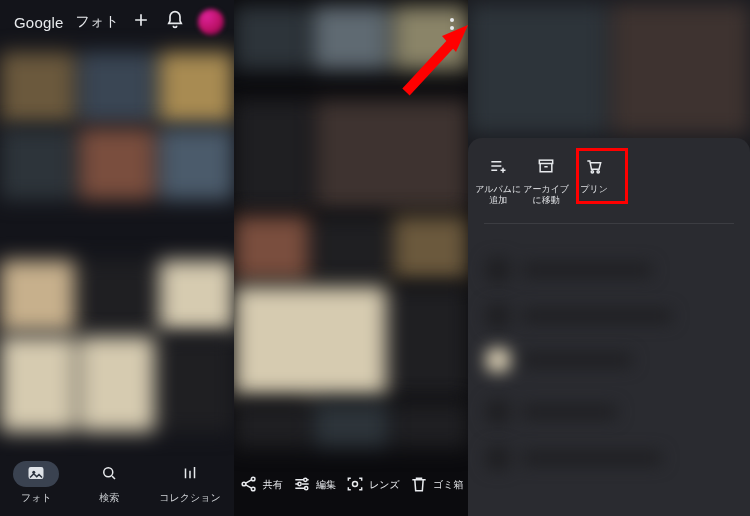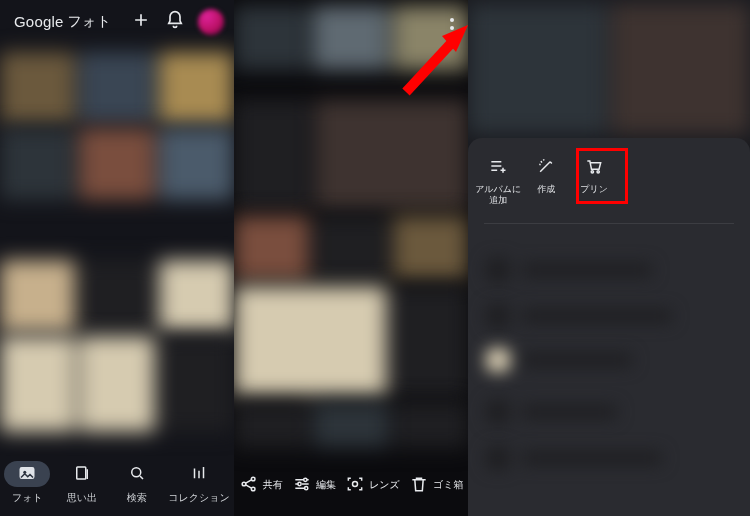--- a/index.html
+++ b/index.html
@@ -15,21 +15,21 @@
   
   .thumb-row { position:absolute; left:0; right:0; display:flex; gap:4px; filter: blur(10px); }
   .thumb { flex:1; border-radius:4px; }
   .c-a{background:#6b593d;} .c-b{background:#3a4654;} .c-c{background:#a88b52;}
   .c-d{background:#2d343a;} .c-e{background:#7a4e3e;} .c-f{background:#4b5b6b;}
   .c-g{background:#c7b08c;} .c-h{background:#1f1f22;} .c-i{background:#d6cbb0;}
   .c-j{background:#8a8468;} .c-k{background:#3e3330;} .c-l{background:#5f6a72;}
 
   
   .p1-top { position:absolute; top:0; left:0; right:0; height:44px; display:flex; align-items:center; padding:0 10px 0 14px; z-index:5;}
-  .brand { color:#e8eaed; font-size:15px; letter-spacing:.2px; display:flex; align-items:flex-start; gap:0;}
+  .brand { color:#e8eaed; font-size:15px; letter-spacing:.2px; display:flex; align-items:center; gap:8px;}
   .brand .g  { font-weight:500; }
   .brand .jp { font-size:14px; margin-left:4px; font-weight:400;}
   .p1-top .spacer{flex:1;}
   .ico-btn { width:34px; height:34px; display:flex; align-items:center; justify-content:center; color:#e8eaed; }
   .ico-btn svg{width:20px;height:20px;stroke:#e8eaed;fill:none;stroke-width:2;}
   .avatar { width:26px; height:26px; border-radius:50%; background: radial-gradient(circle at 35% 30%, #d29 0%, #b16 55%, #503 100%); filter:blur(2px); margin-left:6px;}
 
   
   .callout { position:absolute; left:22px; top:186px; width:196px; background:#f4f0ec; border:1px solid #555; padding:14px 10px; text-align:center; color:#d11; font-weight:700; font-size:15px; line-height:1.7; z-index:6;}
   
@@ -123,29 +123,20 @@
                 <rect x="3" y="5" width="18" height="14" rx="2"></rect>
                 <circle cx="9" cy="11" r="2" fill="#2b333f" stroke="none"></circle>
                 <path d="M4 18l5-5 4 4 3-3 4 4" stroke="#2b333f"></path>
               </svg></span>
           </div>
         <span>フォト</span>
       </div>
       <div class="nav-item">
         <div class="pill">
             <span><svg viewBox="0 0 24 24">
-                <rect x="5" y="4" width="12" height="16" rx="1"></rect>
-                <path d="M19 7v13"></path>
-              </svg></span>
-          </div>
-        <span>思い出</span>
-      </div>
-      <div class="nav-item">
-        <div class="pill">
-            <span><svg viewBox="0 0 24 24">
                 <circle cx="11" cy="11" r="6"></circle>
                 <path d="M20 20l-4-4"></path>
               </svg></span>
           </div>
         <span>検索</span>
       </div>
       <div class="nav-item">
         <div class="pill">
             <span><svg viewBox="0 0 24 24">
                 <path d="M6 19V6M12 19V9M18 19V4"></path>
@@ -241,23 +232,24 @@
     <div class="sheet">
       <div class="sheet-row">
         <div class="sheet-item">
           <span><svg viewBox="0 0 24 24">
                 <path d="M4 7h12M4 12h12M4 17h7M18 14v6M15 17h6"></path>
               </svg></span>
           <span>アルバムに追加</span>
         </div>
         <div class="sheet-item">
           <span><svg viewBox="0 0 24 24">
-                <path d="M5 19L17 7M17 7l2 2M6 6l1 2M9 4l.5 1.5M4 10l1.5.5"></path>
-              </svg></span>
-          <span>作成</span>
+                <rect x="4" y="5" width="16" height="4"></rect>
+                <path d="M5 9v10h14V9M10 13h4"></path>
+              </svg></span>
+          <span>アーカイブに移動</span>
         </div>
         <div class="sheet-item">
           <span><svg viewBox="0 0 24 24">
                 <path d="M4 6h3l2 10h9l2-8H8"></path>
                 <circle cx="10" cy="19" r="1.4"></circle>
                 <circle cx="17" cy="19" r="1.4"></circle>
               </svg></span>
           <span>プリン</span>
         </div>
       </div>

